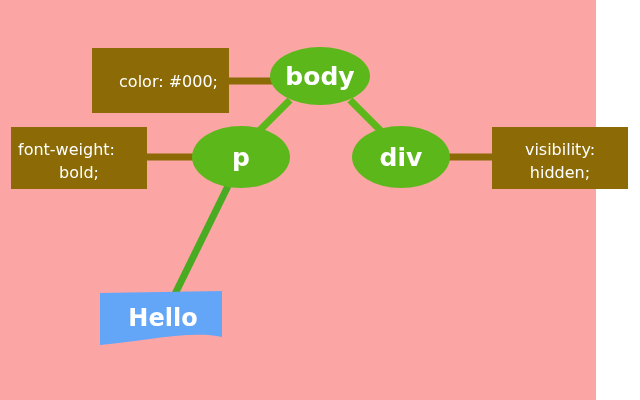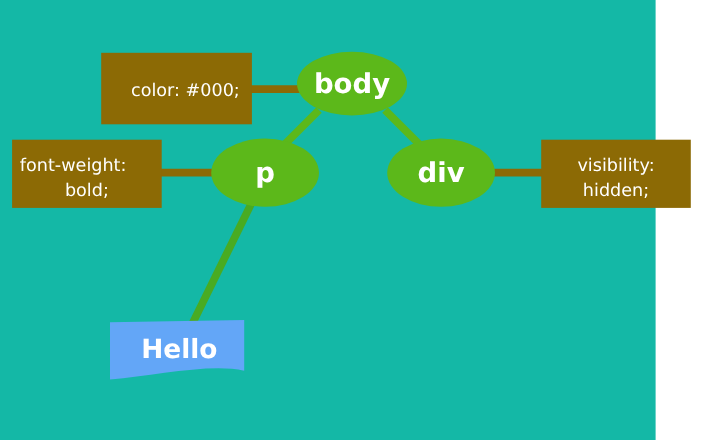--- a/index.html
+++ b/index.html
@@ -10,21 +10,21 @@
   body {
     width: 640px;
     height: 400px;
     overflow: hidden;
     font-family: "DejaVu Sans", sans-serif;
   }
   #stage {
     position: relative;
     width: 596px;
     height: 400px;
-    background: #14b8a6;
+    background: #fca5a5;
   }
   #diagram-svg {
     position: absolute;
     left: 0;
     top: 0;
     width: 640px;
     height: 400px;
   }
   .node-text {
     font-family: "DejaVu Sans", sans-serif;

